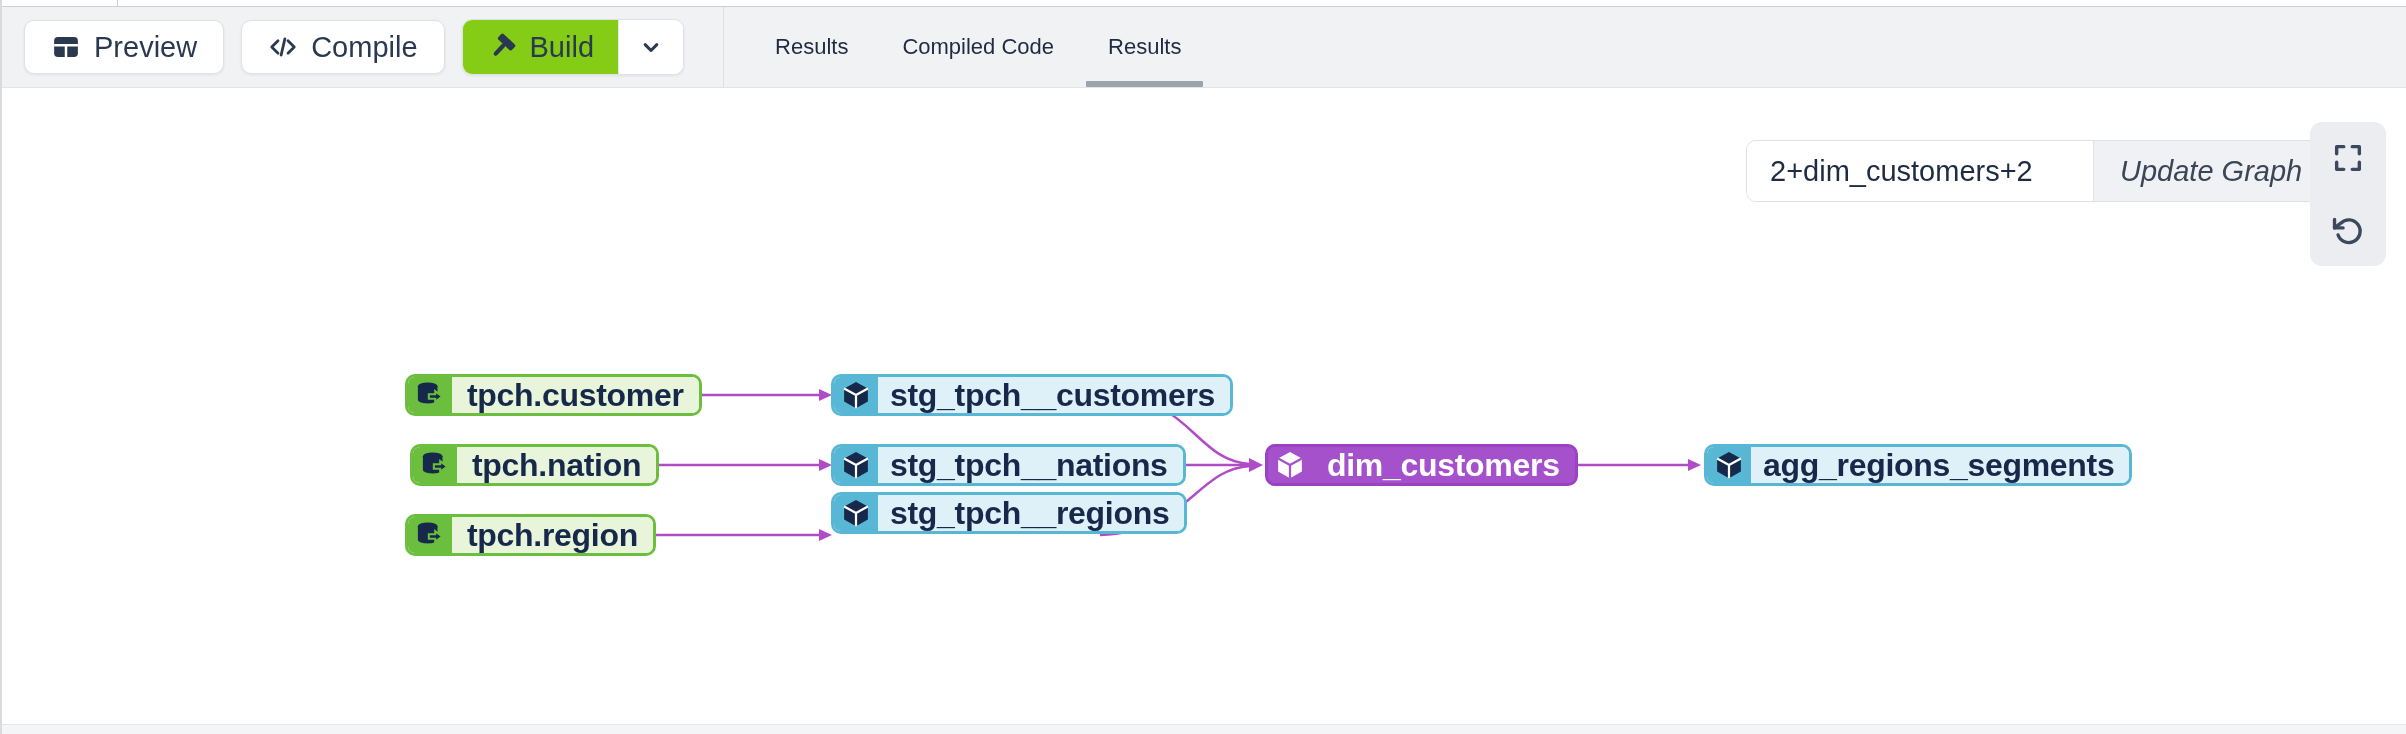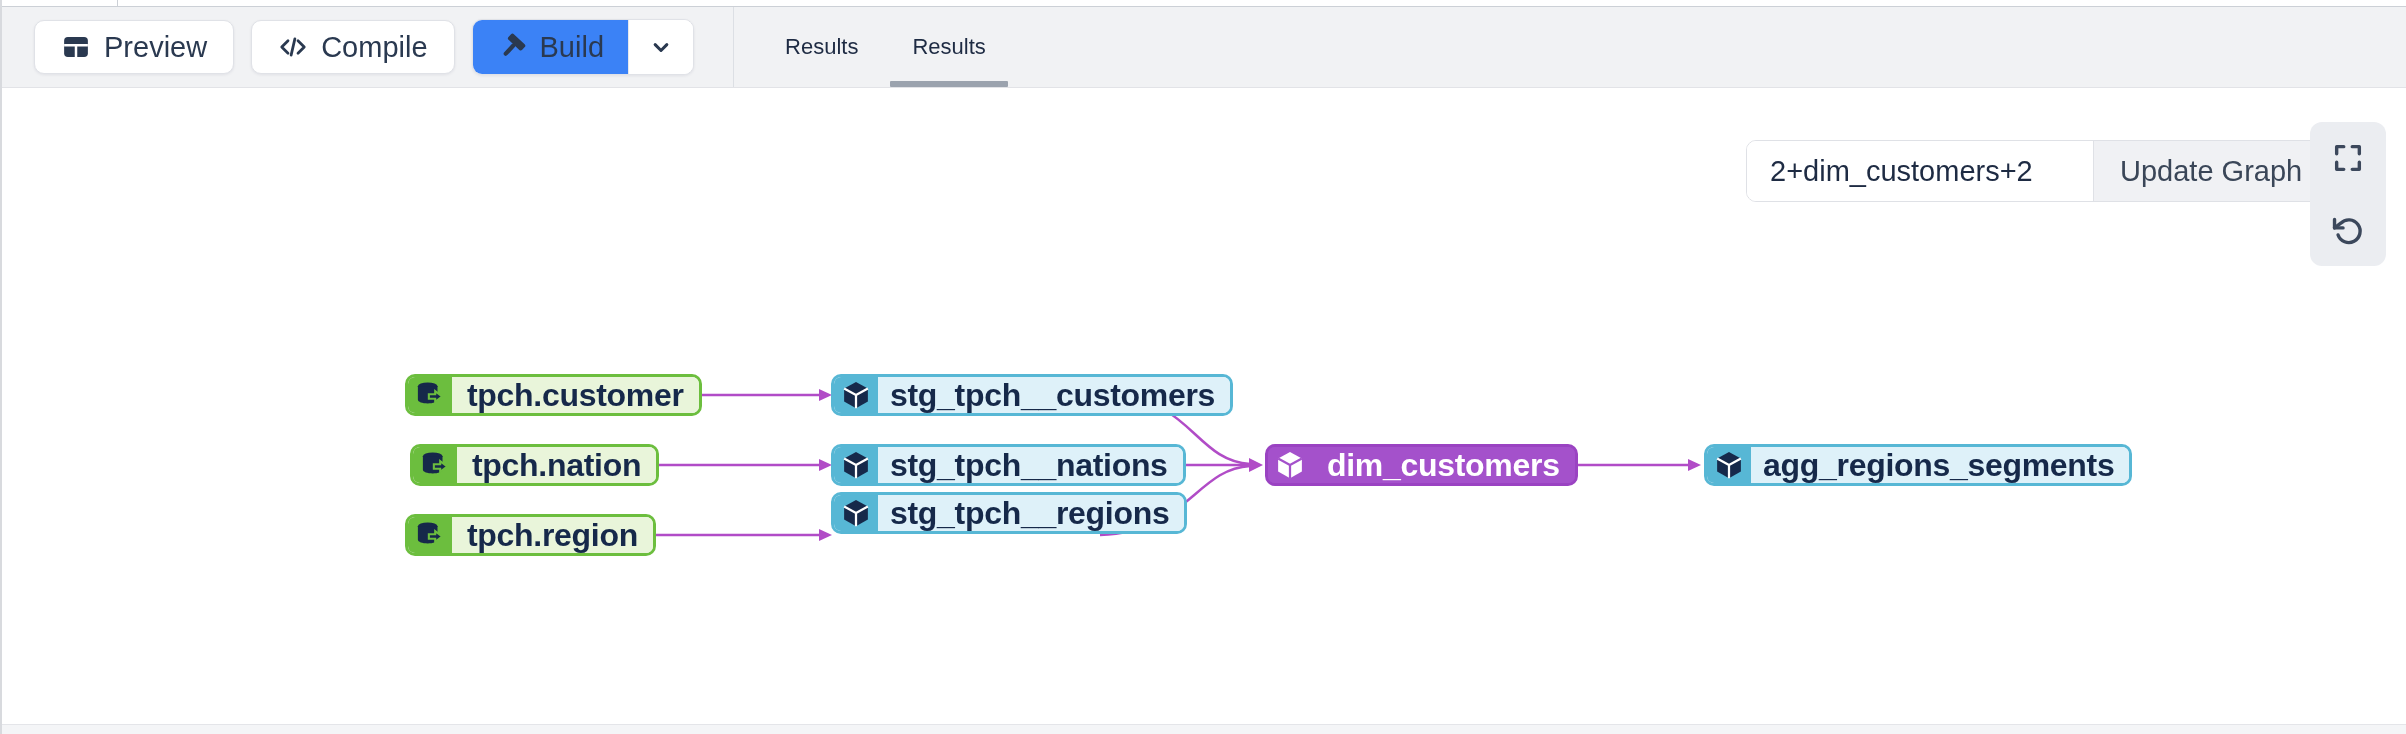--- a/index.html
+++ b/index.html
@@ -6,41 +6,41 @@
   .page{
     position:relative;width:2406px;height:734px;background:#fff;overflow:hidden;
     font-family:"Liberation Sans",sans-serif;border-left:2px solid #d8dade;box-sizing:border-box;
   }
   
   .file-strip{position:absolute;top:0;left:0;right:0;height:6px;background:#fff;border-bottom:1px solid #ccd0d6;}
   .file-strip .tab-edge{position:absolute;left:115px;top:0;width:1px;height:6px;background:#ccd0d6;}
   
   .toolbar{
     position:absolute;top:7px;left:0;right:0;height:81px;background:#f1f2f4;
-    border-bottom:1px solid #e2e3e7;display:flex;align-items:center;padding-left:32px;box-sizing:border-box;
+    border-bottom:1px solid #e2e3e7;display:flex;align-items:center;padding-left:22px;box-sizing:border-box;
   }
   .tbtn{
     display:inline-flex;align-items:center;gap:13px;background:#fff;border:1px solid #e0e2e7;
     border-radius:10px;height:54px;padding:0 26px;font-size:29px;color:#2a3950;
     font-family:inherit;box-shadow:0 1px 3px rgba(20,30,60,.08);cursor:pointer;margin-right:17px;
   }
   .split{
     display:inline-flex;align-items:stretch;background:#fff;border:1px solid #e0e2e7;border-radius:10px;
     box-shadow:0 1px 3px rgba(20,30,60,.08);overflow:hidden;height:54px;margin-right:17px;
   }
-  .split .main{display:inline-flex;align-items:center;gap:13px;padding:0 24px;font-size:29px;color:#2a3950;background:#3b82f6;border:none;font-family:inherit;cursor:pointer;}
+  .split .main{display:inline-flex;align-items:center;gap:13px;padding:0 24px;font-size:29px;color:#2a3950;background:#84cc16;border:none;font-family:inherit;cursor:pointer;}
   .split .more{display:inline-flex;align-items:center;padding:0 18px;border:none;border-left:1px solid #e7e8ec;background:#fff;cursor:pointer;}
   .vdiv{width:1px;align-self:stretch;background:#dcdfe4;margin-left:22px;}
   .tabs{display:flex;height:100%;margin-left:24px;}
   .tab{position:relative;display:flex;align-items:center;padding:0 27px;font-size:22px;color:#1e2b43;cursor:pointer;background:none;border:none;font-family:inherit;}
   .tab.active::after{content:"";position:absolute;left:5px;right:5px;bottom:0;height:6px;background:#9ba3ae;border-radius:1px;}
   
   .selector{position:absolute;top:120px;left:1744px;height:62px;display:flex;border:1px solid #dfe1e6;border-radius:10px;overflow:hidden;background:#fff;box-sizing:border-box;margin-top:20px;}
   .selector input{width:300px;border:none;outline:none;padding:0 23px;font-size:29px;color:#1e2b43;font-family:inherit;background:#fff;}
-  .selector .update{border:none;border-left:1px solid #dfe1e6;background:#f0f1f4;padding:0 26px;font-size:29px;color:#3a4658;font-family:inherit;cursor:pointer;white-space:nowrap;}
+  .selector .update{border:none;border-left:1px solid #dfe1e6;background:#f0f1f4;padding:0 26px;font-size:29px;color:#3a4658;font-family:inherit;cursor:pointer;white-space:nowrap;font-style:italic;}
   .gcontrols{position:absolute;left:2308px;top:122px;width:76px;border-radius:12px;background:#ebedf1;display:flex;flex-direction:column;align-items:center;padding:12px 0;gap:24px;box-sizing:border-box;}
   .icon-btn{width:48px;height:48px;display:flex;align-items:center;justify-content:center;background:none;border:none;cursor:pointer;}
   
   .edges{position:absolute;top:0;left:0;width:2406px;height:734px;pointer-events:none;}
   .node{
     position:absolute;display:inline-flex;align-items:stretch;height:42px;border:3px solid;border-radius:10px;
     overflow:hidden;box-sizing:border-box;cursor:pointer;background:#fff;
   }
   .node .nicon{display:flex;align-items:center;justify-content:center;width:44px;flex:0 0 44px;}
   .node .nlabel{display:flex;align-items:center;padding:0 15px;font-size:32px;font-weight:700;color:#16294a;white-space:nowrap;letter-spacing:-0.3px;}
@@ -104,20 +104,21 @@
               <polyline points="7,10 12,15 17,10"></polyline>
             </svg>
         </span>
       </button>
     </div>
 
     <div class="vdiv"></div>
 
     <div class="tabs">
       <button class="tab">Results</button>
+      <button class="tab">Compiled Code</button>
       <button class="tab active">Results</button>
     </div>
   </div>
 
   <div class="selector">
     <input type="text" value="2+dim_customers+2" style="">
     <button class="update">Update Graph</button>
   </div>
 
   <div class="gcontrols">

